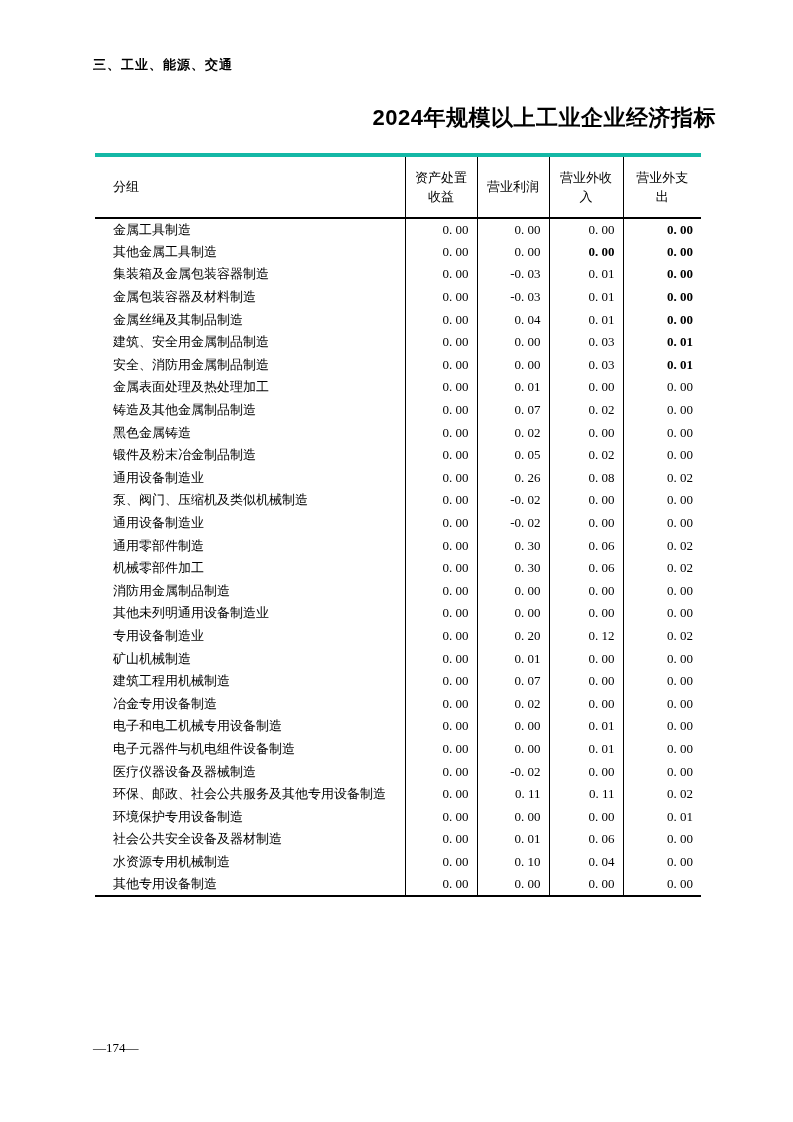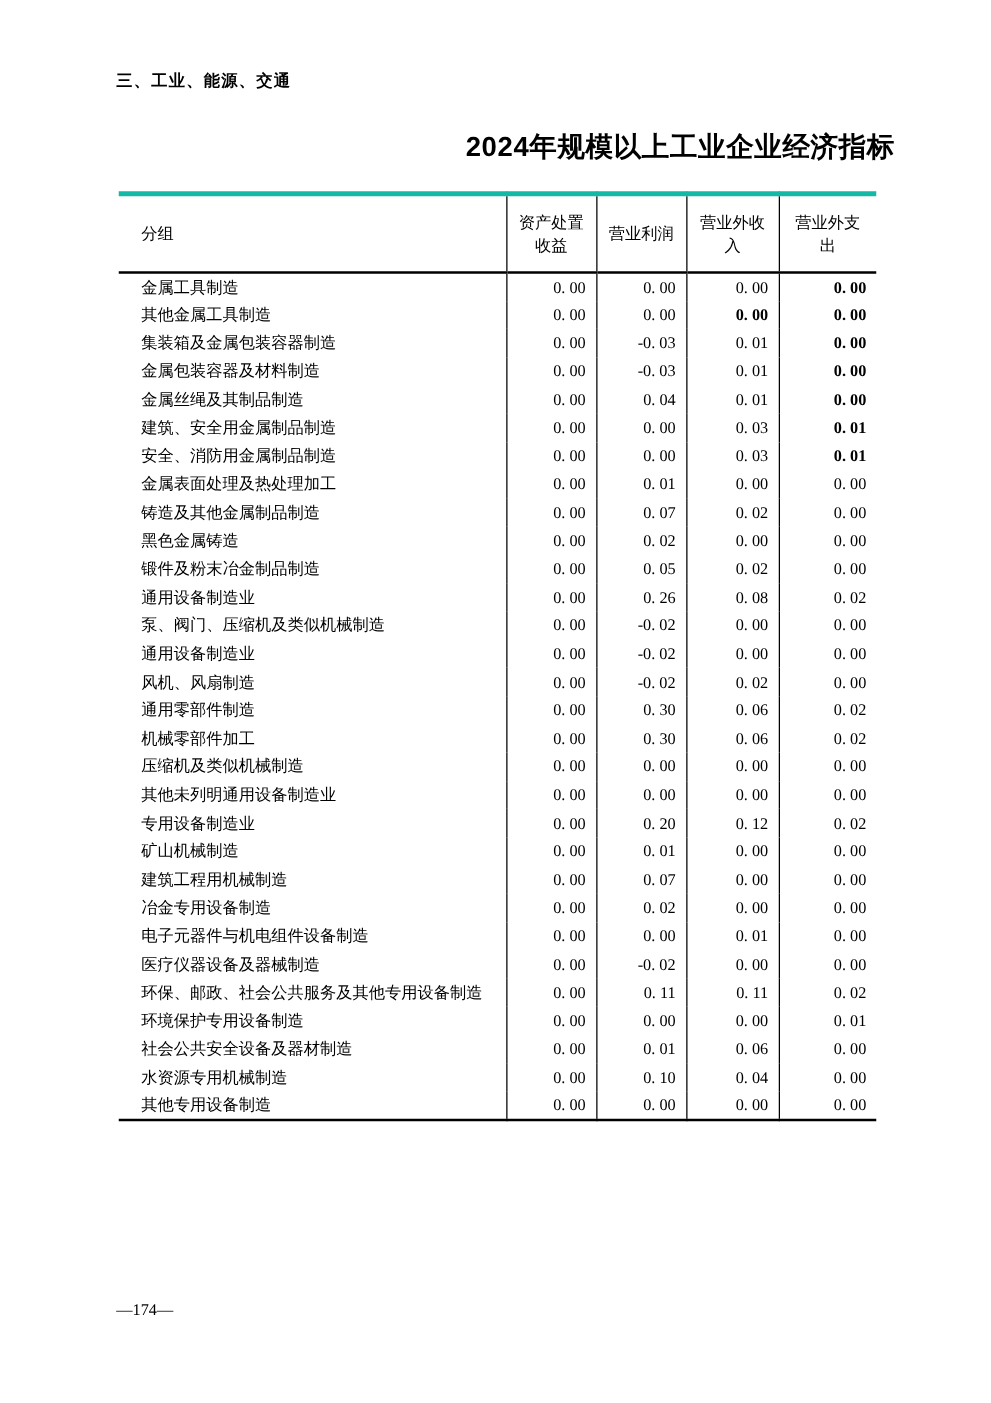--- a/index.html
+++ b/index.html
@@ -180,42 +180,35 @@
         <td class="num-cell">0. 00</td>
       </tr>
       <tr>
         <td class="label-cell">通用设备制造业</td>
         <td class="num-cell">0. 00</td>
         <td class="num-cell">-0. 02</td>
         <td class="num-cell">0. 00</td>
         <td class="num-cell">0. 00</td>
       </tr>
       <tr>
-        <td class="label-cell">风机、风扇制造</td>
-        <td class="num-cell">0. 00</td>
-        <td class="num-cell">-0. 02</td>
-        <td class="num-cell">0. 02</td>
-        <td class="num-cell">0. 00</td>
-      </tr>
-      <tr>
         <td class="label-cell">通用零部件制造</td>
         <td class="num-cell">0. 00</td>
         <td class="num-cell">0. 30</td>
         <td class="num-cell">0. 06</td>
         <td class="num-cell">0. 02</td>
       </tr>
       <tr>
         <td class="label-cell">机械零部件加工</td>
         <td class="num-cell">0. 00</td>
         <td class="num-cell">0. 30</td>
         <td class="num-cell">0. 06</td>
         <td class="num-cell">0. 02</td>
       </tr>
       <tr>
-        <td class="label-cell">压缩机及类似机械制造</td>
+        <td class="label-cell">消防用金属制品制造</td>
         <td class="num-cell">0. 00</td>
         <td class="num-cell">0. 00</td>
         <td class="num-cell">0. 00</td>
         <td class="num-cell">0. 00</td>
       </tr>
       <tr>
         <td class="label-cell">其他未列明通用设备制造业</td>
         <td class="num-cell">0. 00</td>
         <td class="num-cell">0. 00</td>
         <td class="num-cell">0. 00</td>
@@ -243,20 +236,27 @@
         <td class="num-cell">0. 00</td>
       </tr>
       <tr>
         <td class="label-cell">冶金专用设备制造</td>
         <td class="num-cell">0. 00</td>
         <td class="num-cell">0. 02</td>
         <td class="num-cell">0. 00</td>
         <td class="num-cell">0. 00</td>
       </tr>
       <tr>
+        <td class="label-cell">电子和电工机械专用设备制造</td>
+        <td class="num-cell">0. 00</td>
+        <td class="num-cell">0. 00</td>
+        <td class="num-cell">0. 01</td>
+        <td class="num-cell">0. 00</td>
+      </tr>
+      <tr>
         <td class="label-cell">电子元器件与机电组件设备制造</td>
         <td class="num-cell">0. 00</td>
         <td class="num-cell">0. 00</td>
         <td class="num-cell">0. 01</td>
         <td class="num-cell">0. 00</td>
       </tr>
       <tr>
         <td class="label-cell">医疗仪器设备及器械制造</td>
         <td class="num-cell">0. 00</td>
         <td class="num-cell">-0. 02</td>

